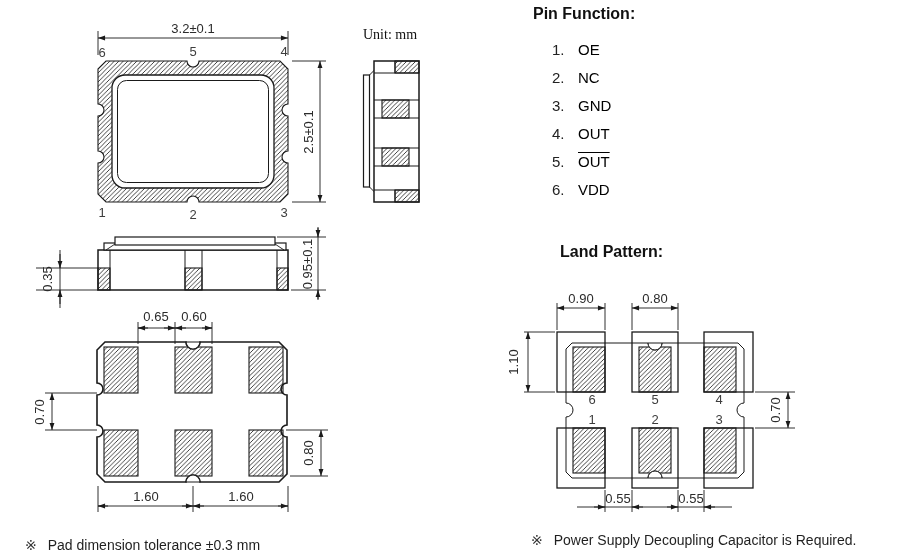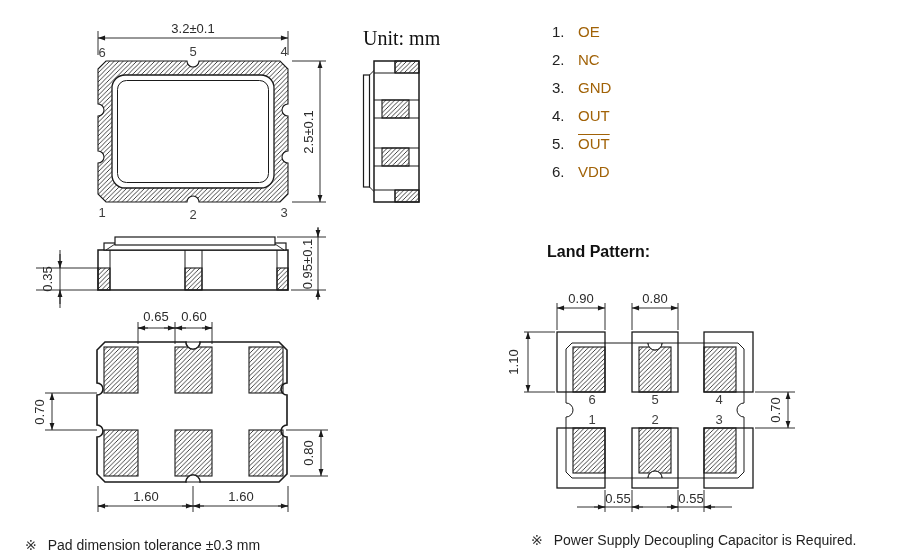--- a/index.html
+++ b/index.html
@@ -10,23 +10,23 @@
   .dtxt{font-size:13px;fill:#2b2b2b;}
   .pnum{font-size:13px;fill:#3d3d3d;}
   .outl{stroke:#1a1a1a;fill:#fff;}
   .dim,.ext{stroke:#1a1a1a;stroke-width:0.9;fill:none;}
   .hpad{fill:url(#h);stroke:#1a1a1a;stroke-width:1.1;}
   .block{position:absolute;}
   .heading{font-size:16px;font-weight:bold;color:#111;}
   .pf-list{margin-top:12px;}
   .pf-item{display:flex;height:28px;align-items:center;padding-left:19px;font-size:15px;}
   .pf-num{width:26px;color:#222;}
-  .pf-label{color:#a16207;}
+  .pf-label{color:#000000;}
   .ovl{text-decoration:overline;}
-  .unit{font-family:"Liberation Serif","DejaVu Serif",serif;font-size:20px;color:#111;}
+  .unit{font-family:"Liberation Serif","DejaVu Serif",serif;font-size:14px;color:#111;}
   .note{position:absolute;display:flex;font-size:14px;color:#1f1f1f;}
   .note .mark{margin-right:11px;color:#333;}
 </style>
 </head>
 <body>
 
 <div id="page">
 
 <svg width="907" height="560" viewBox="0 0 907 560">
   <defs>
@@ -221,20 +221,21 @@
     <line class="dim" x1="667" y1="507" x2="678" y2="507" marker-end="url(#mE)"></line>
     <line class="dim" x1="715" y1="507" x2="704" y2="507" marker-end="url(#mE)"></line>
     <text class="dtxt" text-anchor="middle" x="618" y="503">0.55</text>
     <text class="dtxt" text-anchor="middle" x="691" y="503">0.55</text>
   </g>
 </svg>
 
 <div class="block unit" style="left:363px;top:27px;">Unit: mm</div>
 
 <div class="block" style="left:533px;top:5px;width:250px;">
+  <div class="heading">Pin Function:</div>
   <div class="pf-list">
     <div class="pf-item">
       <span class="pf-num">1.</span>
       <span class="pf-label">OE</span>
     </div>
     <div class="pf-item">
       <span class="pf-num">2.</span>
       <span class="pf-label">NC</span>
     </div>
     <div class="pf-item">
@@ -249,21 +250,21 @@
       <span class="pf-num">5.</span>
       <span class="pf-label ovl">OUT</span>
     </div>
     <div class="pf-item">
       <span class="pf-num">6.</span>
       <span class="pf-label">VDD</span>
     </div>
   </div>
 </div>
 
-<div class="block heading" style="left:547px;top:243px;">Land Pattern:</div>
+<div class="block heading" style="left:560px;top:243px;">Land Pattern:</div>
 
 <div class="note" style="left:25px;top:537px;">
   <span class="mark">※</span>
   <span>Pad dimension tolerance ±0.3 mm</span>
 </div>
 <div class="note" style="left:531px;top:532px;">
   <span class="mark">※</span>
   <span>Power Supply Decoupling Capacitor is Required.</span>
 </div>
 

